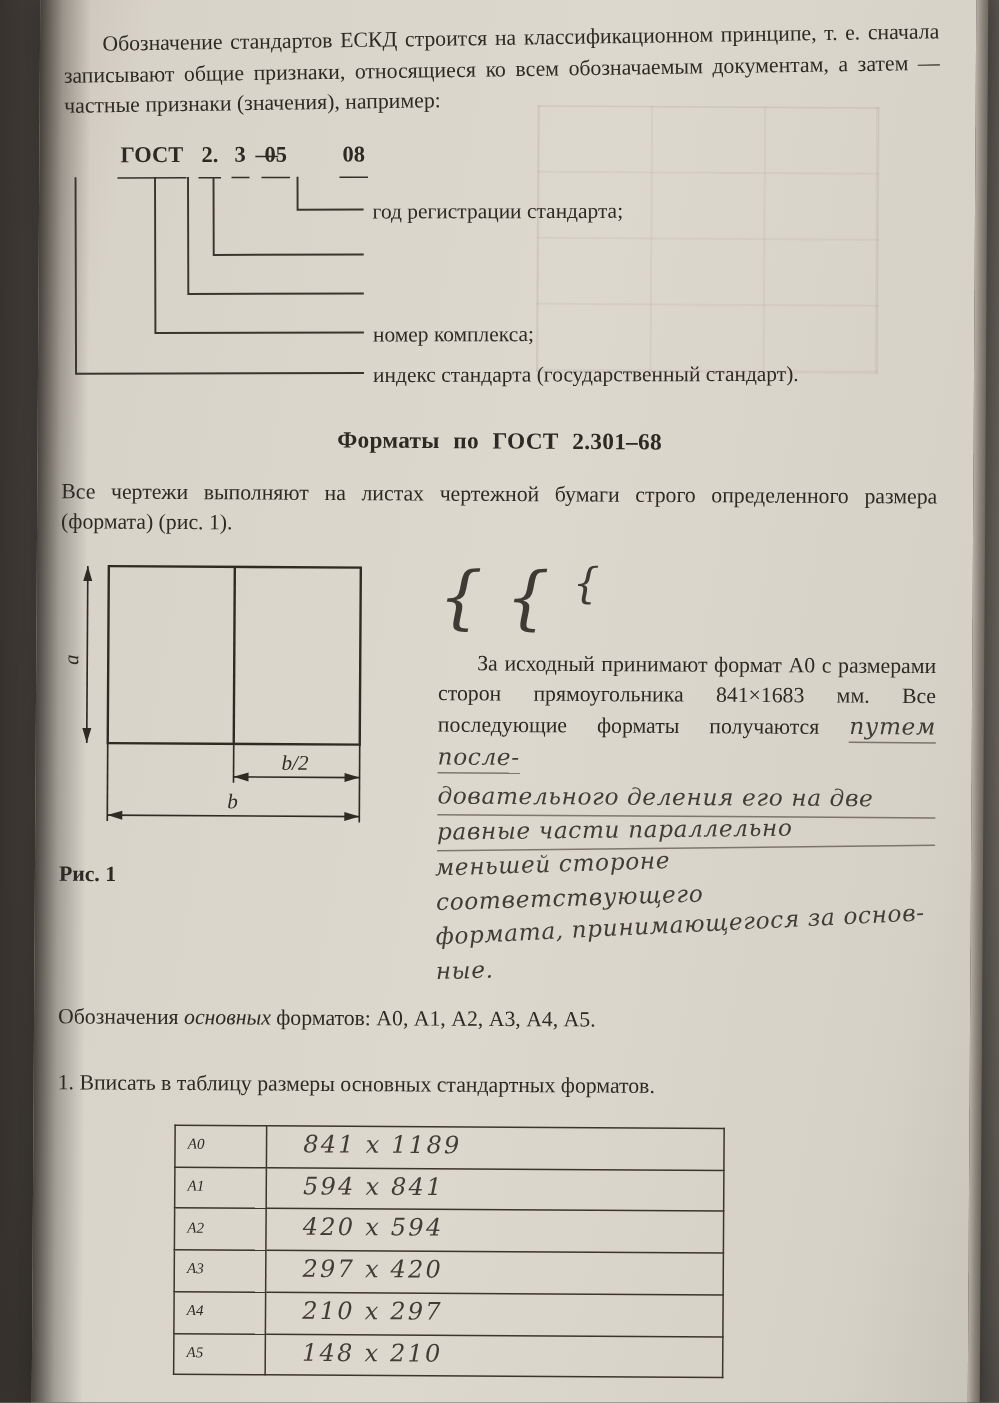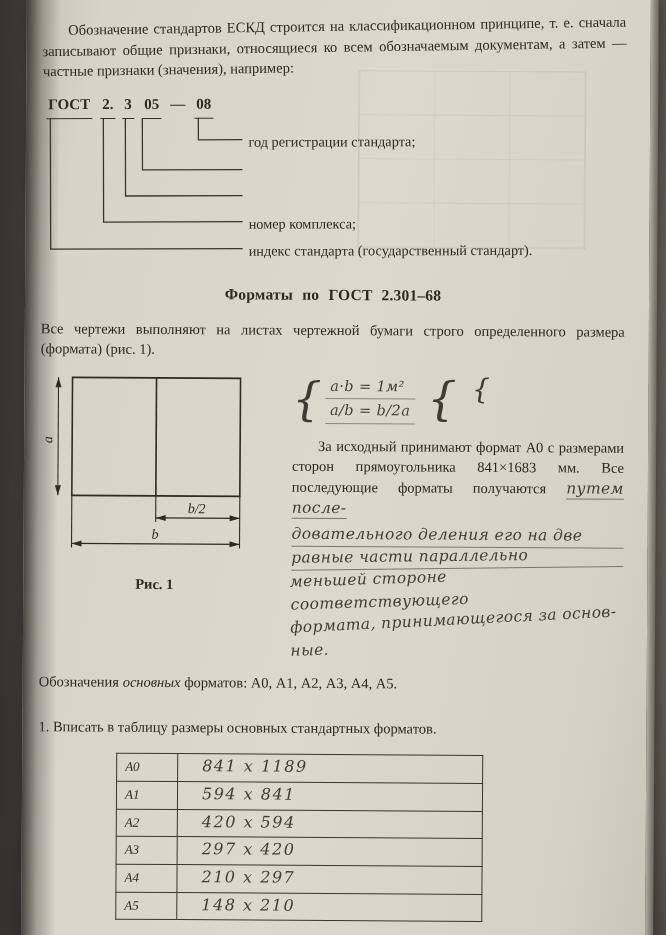--- a/index.html
+++ b/index.html
@@ -27,32 +27,32 @@
       repeating-linear-gradient(0deg,rgba(110,102,90,.14) 0 1px,transparent 1px 44px),
       repeating-linear-gradient(90deg,rgba(110,102,90,.14) 0 1px,transparent 1px 75px);
     border:1px solid rgba(110,102,90,.12);}
   .content{position:absolute;left:16px;top:34px;width:584px;color:#2d2923;font-size:14.5px;line-height:1.42;}
 
   .intro{margin:0;text-align:justify;text-indent:26px;transform:rotate(-1.2deg);transform-origin:0 50%;}
 
   .gost{position:relative;height:172px;margin-top:12px;transform:rotate(-.5deg);transform-origin:0 0;}
   .gost svg{position:absolute;left:0;top:0;}
   .gpart{position:absolute;top:0;font-weight:bold;font-size:15px;padding:0 2px 3px;}
-  .gpart.u{border-bottom:1.4px solid #33302a;}
+  .gpart.u{border-bottom:1.4px solid #33302a;margin-left:32px;}
   .gp0{left:4px}.gp1{left:58px}.gp2{left:80px}.gp3{left:100px}.gp4{left:126px}.gp5{left:152px}
   .glabel{position:absolute;left:206px;font-size:14.3px;white-space:nowrap;}
   .gl0{top:38px}.gl1{top:68px}.gl2{top:94px}.gl3{top:120px}.gl4{top:147px}
 
   .heading{margin:16px 0 0;text-align:center;font-size:15.5px;font-weight:bold;word-spacing:5px;letter-spacing:.2px;}
   .para1{margin:14px 0 0;text-align:justify;}
 
   .figrow{display:flex;margin-top:12px;}
   .figure{width:252px;flex:none;}
   .figure svg{display:block;margin-left:4px;}
-  .figcap{width:230px;text-align:center;font-weight:bold;margin-top:12px;}
+  .figcap{width:230px;font-weight:bold;margin-top:12px;}
   .rightcol{flex:1;}
 
   .formulas{display:flex;gap:12px;align-items:flex-start;margin-top:2px;}
   .fgroup{display:flex;align-items:center;}
   .fbrace{font-family:"DejaVu Serif",serif;font-size:46px;line-height:1;color:#3f3b34;margin-right:3px;font-weight:400;}
   .fgroup.single .fbrace{font-size:28px;}
   .flines > div{font-size:14.5px;padding:1px 5px 2px;border-bottom:1px solid rgba(62,57,49,.5);}
   .hand{font-family:"DejaVu Serif",serif;font-style:italic;color:#413d36;letter-spacing:.4px;}
 
   .p2{margin:12px 0 0;text-align:justify;text-indent:26px;line-height:1.4;}
@@ -64,21 +64,21 @@
   .hline.t2{transform:rotate(-2.2deg);transform-origin:0 100%;}
   .hline.t3{transform:rotate(-3.2deg);transform-origin:0 100%;}
   .hline.t4{transform:rotate(-2deg);transform-origin:0 100%;}
 
   .desig{margin:10px 0 0;}
   .desig .ital{font-style:italic;}
   .task{margin:24px 0 0;}
 
   table.fmt{margin:16px 0 0 78px;border-collapse:collapse;}
   table.fmt td{border:1.2px solid #3a352d;}
-  td.fcell{width:44px;font-style:italic;padding:3px 8px;font-size:13px;}
+  td.fcell{width:44px;font-style:italic;padding:3px 8px;font-size:10px;}
   td.scell{width:272px;padding:1px 8px 3px 24px;font-size:16px;letter-spacing:1.5px;}
 
   .ink-line{stroke:#3a362e;stroke-width:1.3;fill:none;}
   .fig-thick{stroke:#2e2a24;stroke-width:1.6;fill:none;}
   .fig-thin{stroke:#2e2a24;stroke-width:1.1;fill:none;}
   .fig-fill{fill:#2e2a24;}
   .fig-label{font-family:"Liberation Serif",serif;font-style:italic;font-size:14px;fill:#2e2a24;}
 </style>
 </head>
 <body>
@@ -136,24 +136,20 @@
             <polygon class="fig-fill" points="196,172 186,169 186,175"></polygon>
             <text class="fig-label" x="108" y="167">b</text>
           </svg>
           <div class="figcap">Рис. 1</div>
         </div>
 
         <div class="rightcol">
           <div class="formulas hand">
             <div class="fgroup">
               <span class="fbrace">{</span>
-              <div class="flines">
-                <div>a·b = 1м²</div>
-                <div>a/b = b/2a</div>
-              </div>
             </div>
             <div class="fgroup">
               <span class="fbrace">{</span>
             </div>
             <div class="fgroup single">
               <span class="fbrace">{</span>
             </div>
           </div>
 
           <p class="p2"><span>За исходный принимают формат А0 с размерами сторон прямоугольника 841×1683 мм. Все последующие форматы получаются</span> <span class="hand hand-inline">путем после-</span></p>

